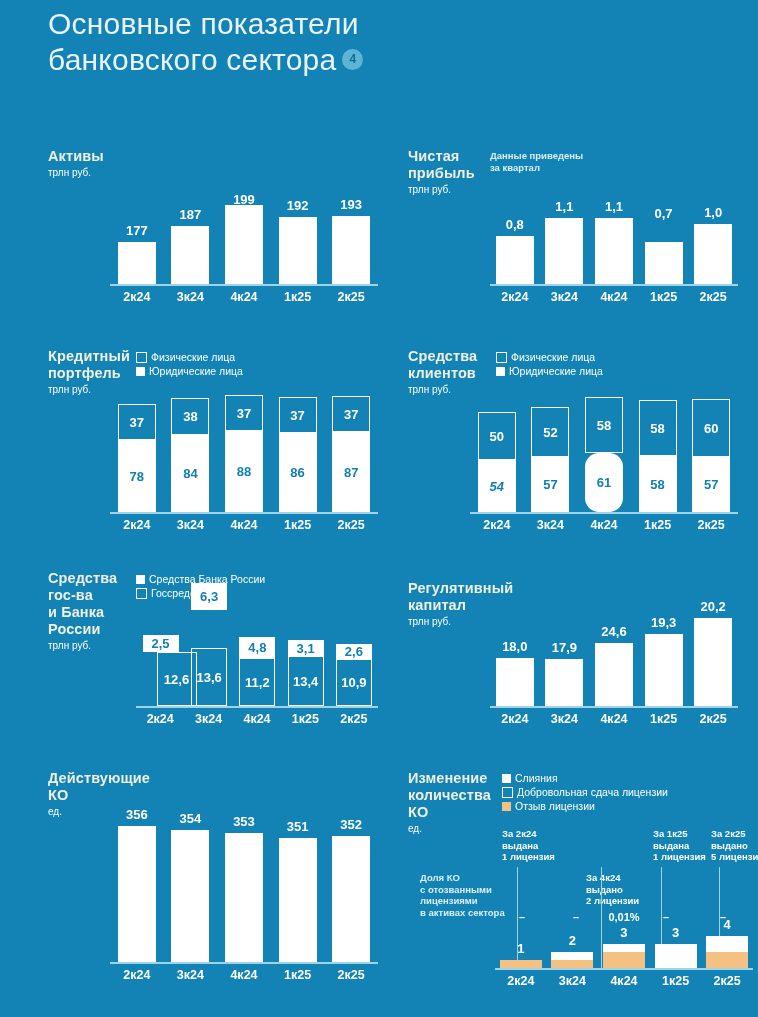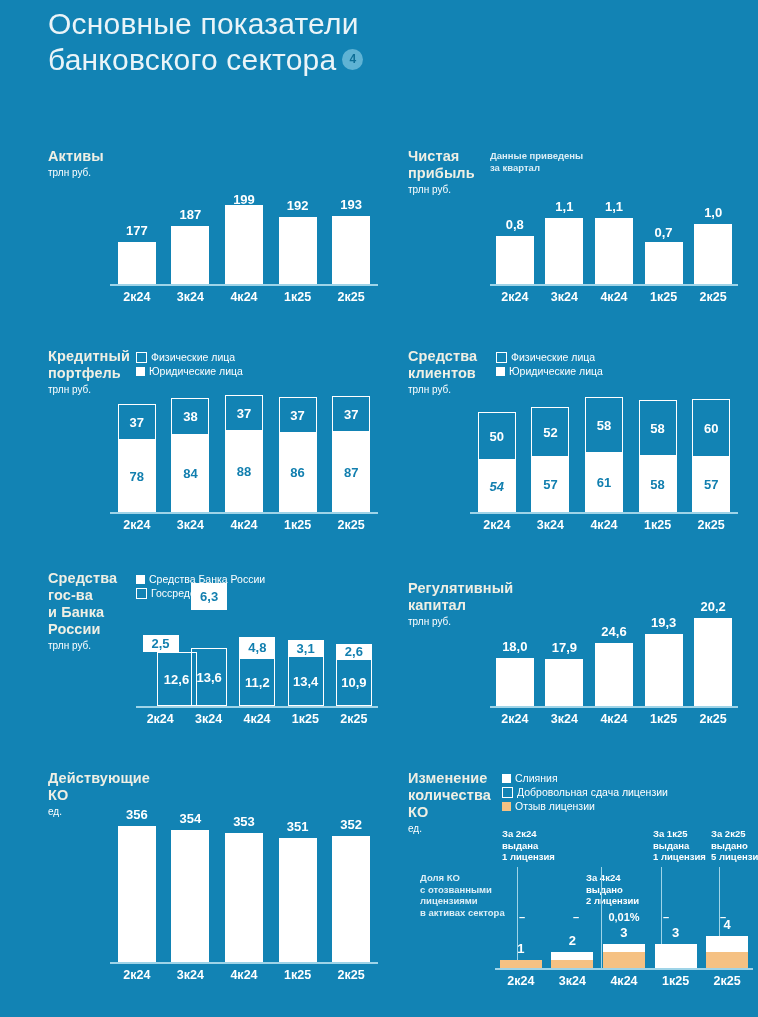--- a/index.html
+++ b/index.html
@@ -140,21 +140,21 @@
           </div>
         <div class="col" style="width:50px;">
             <div class="vlabel" style="bottom:70px;">1,1</div>
             <div class="bar" style="height:66px;"></div>
           </div>
         <div class="col" style="width:50px;">
             <div class="vlabel" style="bottom:70px;">1,1</div>
             <div class="bar" style="height:66px;"></div>
           </div>
         <div class="col" style="width:50px;">
-            <div class="vlabel" style="bottom:44px;">0,7</div>
+            <div class="vlabel" style="bottom:63px;">0,7</div>
             <div class="bar" style="height:42px;"></div>
           </div>
         <div class="col" style="width:50px;">
             <div class="vlabel" style="bottom:64px;">1,0</div>
             <div class="bar" style="height:60px;"></div>
           </div>
       </div>
     </div>
     <div class="xlabels" style="left:82px;top:142px;width:248px;">
       <div class="xl" style="width:50px;">2к24</div>
@@ -237,21 +237,21 @@
         <div class="col" style="width:54px;">
           <div class="seg outline" style="height:48px;">50</div>
           <div class="seg white" style="height:52px;font-style:italic;">54</div>
         </div>
         <div class="col" style="width:54px;">
           <div class="seg outline" style="height:50px;">52</div>
           <div class="seg white" style="height:55px;">57</div>
         </div>
         <div class="col" style="width:54px;">
           <div class="seg outline" style="height:56px;">58</div>
-          <div class="seg white" style="height:59px;">61</div>
+          <div class="seg white" style="height:59px;border-radius:14px;">61</div>
         </div>
         <div class="col" style="width:54px;">
           <div class="seg outline" style="height:56px;">58</div>
           <div class="seg white" style="height:56px;">58</div>
         </div>
         <div class="col" style="width:54px;">
           <div class="seg outline" style="height:58px;">60</div>
           <div class="seg white" style="height:55px;">57</div>
         </div>
       </div>

